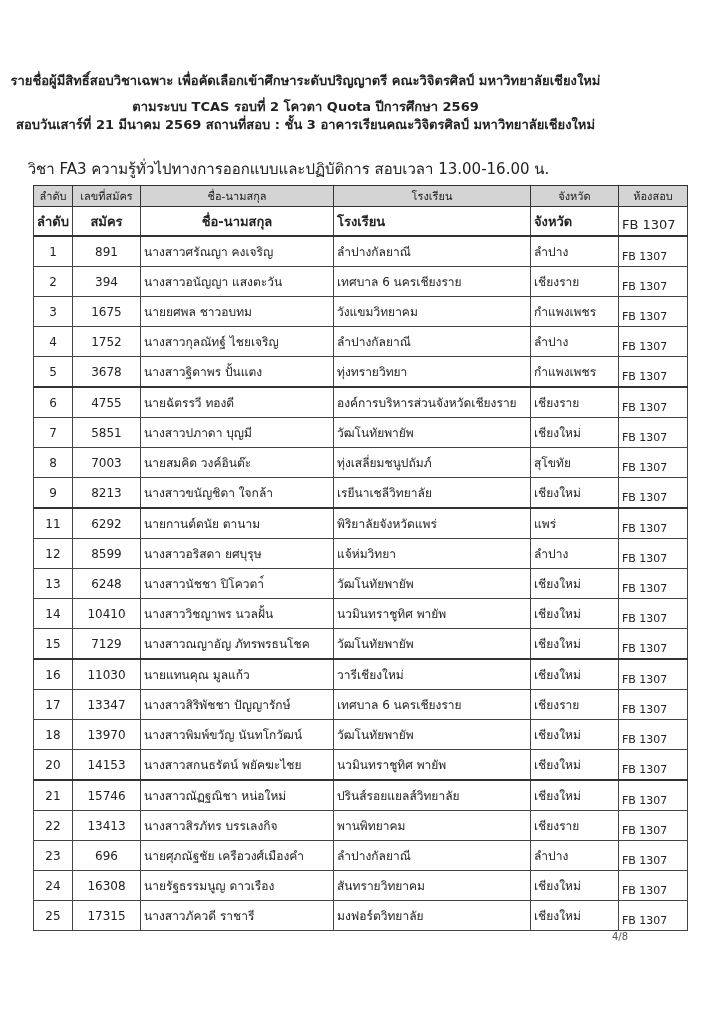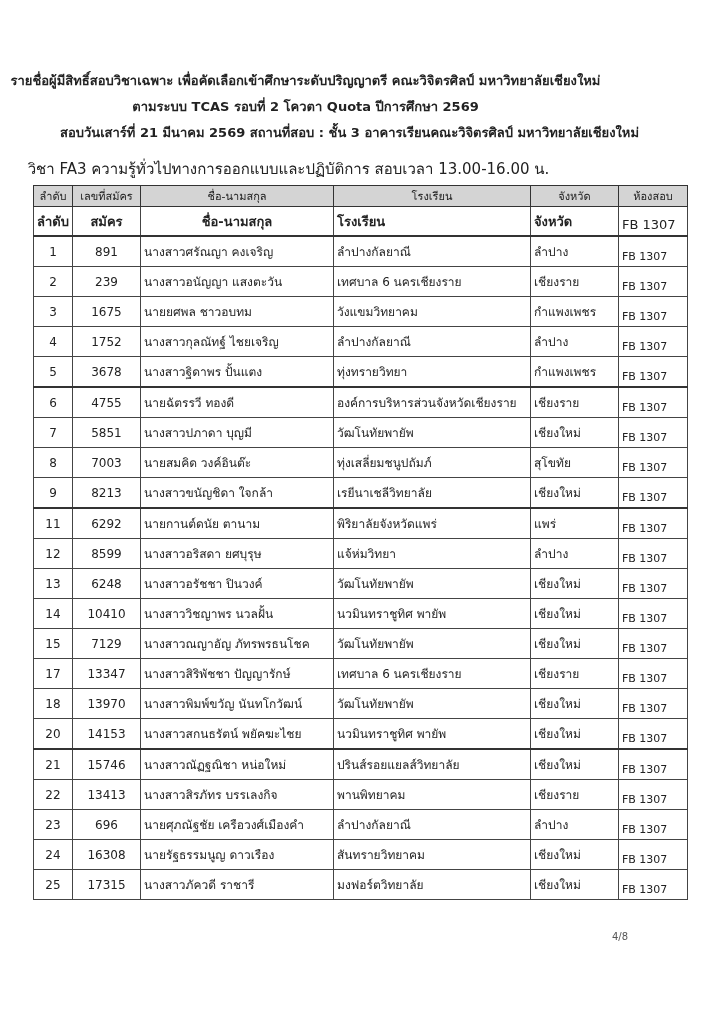--- a/index.html
+++ b/index.html
@@ -1,20 +1,20 @@
 <!DOCTYPE html>
 <html><head>
 <meta charset="utf-8">
 <style>
   html,body{margin:0;padding:0;background:#fff;}
   body{width:723px;height:1024px;position:relative;font-family:"DejaVu Sans","Liberation Sans",sans-serif;color:#222;overflow:hidden;}
   .hdr{position:absolute;left:0;width:611px;text-align:center;font-size:13px;font-weight:bold;white-space:nowrap;}
   #h1{top:70px;}
   #h2{top:96px;}
-  #h3{top:122px;padding-left:44px;}
+  #h3{top:114px;}
   #subject{position:absolute;top:157px;left:0;width:577px;text-align:center;font-size:15px;font-weight:normal;white-space:nowrap;}
   table{position:absolute;left:33px;top:185px;border-collapse:collapse;table-layout:fixed;width:654px;}
   td,th{border:1px solid #444;padding:0 3px;font-size:12px;height:26px;white-space:nowrap;overflow:hidden;}
   th{background:#d4d4d4;font-weight:normal;font-size:11px;height:20px;border:1.5px solid #333;}
   tr.sub td{font-weight:bold;font-size:13px;height:25px;}
   td.c{text-align:center;}
   td.room{font-size:11px;vertical-align:bottom;padding-bottom:3px;margin-left:28px;}
   tr.grp td{border-top:2px solid #333;}
   #page{position:absolute;left:612px;top:931px;font-size:10px;color:#555;}
 </style>
@@ -57,21 +57,21 @@
   <tr class="grp">
         <td class="c">1</td>
         <td class="c">891</td>
         <td>นางสาวศรัณญา คงเจริญ</td>
         <td>ลำปางกัลยาณี</td>
         <td>ลำปาง</td>
         <td class="room">FB 1307</td>
       </tr>
       <tr>
         <td class="c">2</td>
-        <td class="c">239</td>
+        <td class="c">394</td>
         <td>นางสาวอนัญญา แสงตะวัน</td>
         <td>เทศบาล 6 นครเชียงราย</td>
         <td>เชียงราย</td>
         <td class="room">FB 1307</td>
       </tr>
       <tr>
         <td class="c">3</td>
         <td class="c">1675</td>
         <td>นายยศพล ชาวอบทม</td>
         <td>วังแขมวิทยาคม</td>
@@ -138,41 +138,49 @@
         <td class="c">12</td>
         <td class="c">8599</td>
         <td>นางสาวอริสดา ยศบุรุษ</td>
         <td>แจ้ห่มวิทยา</td>
         <td>ลำปาง</td>
         <td class="room">FB 1307</td>
       </tr>
       <tr>
         <td class="c">13</td>
         <td class="c">6248</td>
-        <td>นางสาวอรัชชา ปินวงค์</td>
+        <td>นางสาวนัชชา ปิโควตา์</td>
         <td>วัฒโนทัยพายัพ</td>
         <td>เชียงใหม่</td>
         <td class="room">FB 1307</td>
       </tr>
       <tr>
         <td class="c">14</td>
         <td class="c">10410</td>
         <td>นางสาววิชญาพร นวลฝั้น</td>
         <td>นวมินทราชูทิศ พายัพ</td>
         <td>เชียงใหม่</td>
         <td class="room">FB 1307</td>
       </tr>
       <tr>
         <td class="c">15</td>
         <td class="c">7129</td>
         <td>นางสาวณญาอัญ ภัทรพรธนโชค</td>
         <td>วัฒโนทัยพายัพ</td>
         <td>เชียงใหม่</td>
         <td class="room">FB 1307</td>
       </tr>
+      <tr class="grp">
+        <td class="c">16</td>
+        <td class="c">11030</td>
+        <td>นายแทนคุณ มูลแก้ว</td>
+        <td>วารีเชียงใหม่</td>
+        <td>เชียงใหม่</td>
+        <td class="room">FB 1307</td>
+      </tr>
       <tr>
         <td class="c">17</td>
         <td class="c">13347</td>
         <td>นางสาวสิริพัชชา ปัญญารักษ์</td>
         <td>เทศบาล 6 นครเชียงราย</td>
         <td>เชียงราย</td>
         <td class="room">FB 1307</td>
       </tr>
       <tr>
         <td class="c">18</td>

